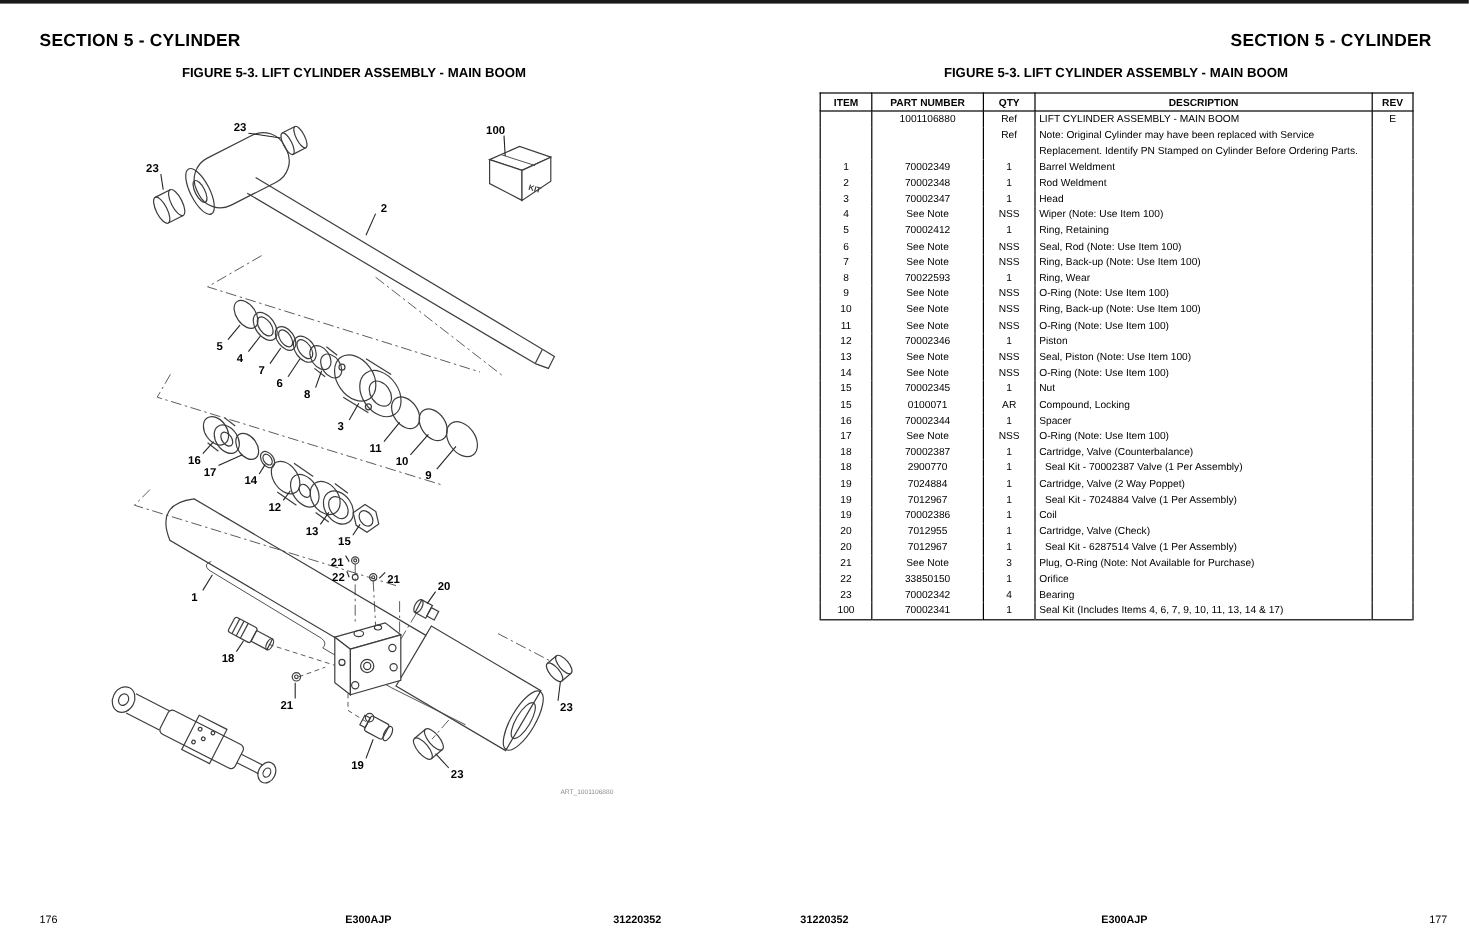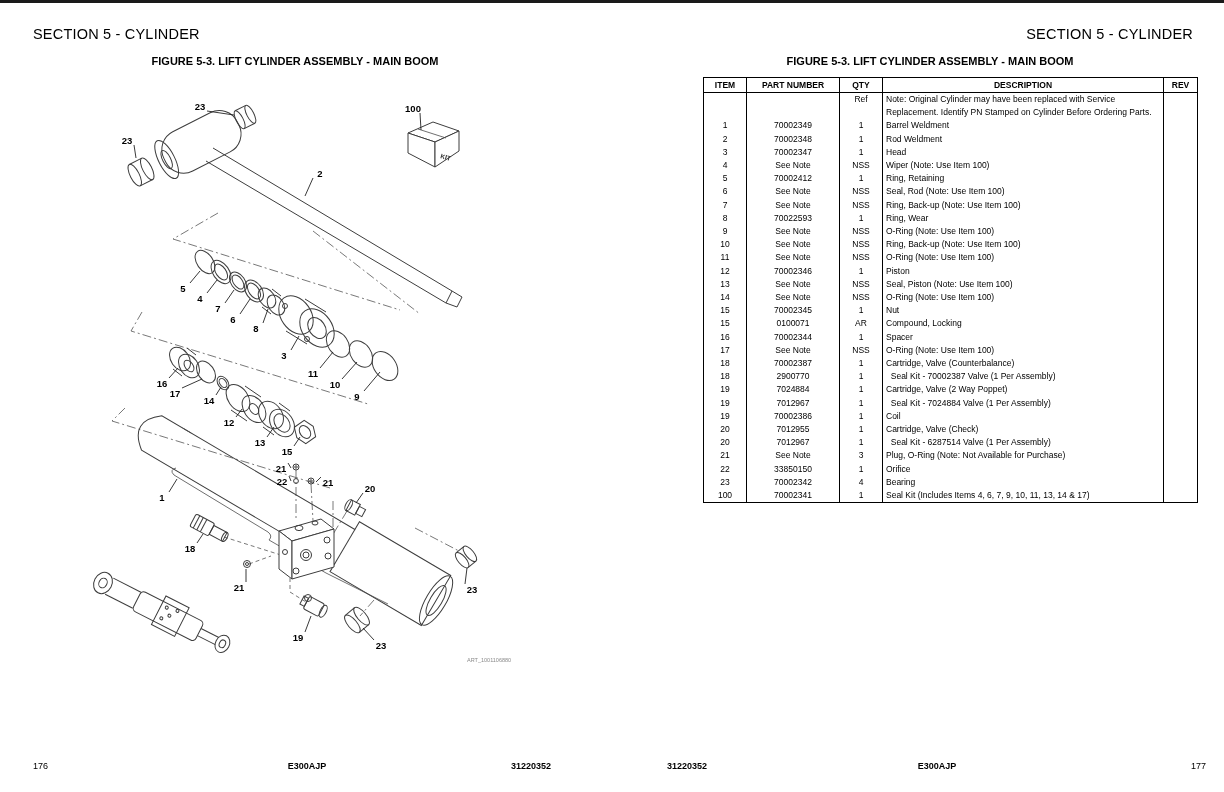--- a/index.html
+++ b/index.html
@@ -3,21 +3,21 @@
 <meta charset="utf-8">
 <style>
   html,body{margin:0;padding:0;}
   body{
     width:1224px;height:792px;position:relative;background:#ffffff;
     font-family:"Liberation Sans","DejaVu Sans",sans-serif;color:#111;
     overflow:hidden;
   }
   .top-strip{position:absolute;left:0;top:0;width:1224px;height:3px;background:#1a1a1a;}
   .section-header{
-    position:absolute;top:26px;font-size:14.5px;font-weight:normal;letter-spacing:.2px;color:#000;
+    position:absolute;top:26px;font-size:14.5px;font-weight:bold;letter-spacing:.2px;color:#000;
   }
   .section-header.left{left:33px;}
   .section-header.right{right:31px;text-align:right;}
   .figure-title{
     position:absolute;top:55px;font-size:11px;font-weight:bold;color:#000;text-align:center;
   }
   .figure-title.left{left:90px;width:410px;}
   .figure-title.right{left:683px;width:494px;}
 
   
@@ -31,21 +31,21 @@
     stroke:#555;fill:none;stroke-width:0.8;stroke-dasharray:4 3;}
   .diagram-svg .leader{stroke:#222;stroke-width:0.9;fill:none;}
   .diagram-svg .callout-num{
     font-family:"Liberation Sans",sans-serif;font-size:9.5px;font-weight:bold;fill:#000;
     text-anchor:middle;}
   .diagram-svg .art-ref{font-family:"Liberation Sans",sans-serif;font-size:5.5px;fill:#8a8a8a;}
   .diagram-svg .kit-text{font-family:"Liberation Sans",sans-serif;font-size:6.5px;fill:#333;font-weight:bold;}
 
   
   .parts-table-wrap{position:absolute;left:683px;top:77px;width:494px;}
-  table.parts-table{border-collapse:collapse;table-layout:fixed;width:494px;border:1.4px solid #000;margin-left:20px;}
+  table.parts-table{border-collapse:collapse;table-layout:fixed;width:494px;border:1.4px solid #000;}
   table.parts-table th{
     border:1px solid #000;font-size:8.5px;font-weight:bold;padding:2px 2px;line-height:10px;
     text-align:center;background:#fff;color:#000;}
   table.parts-table td{
     border-left:1px solid #000;border-right:1px solid #000;border-top:none;border-bottom:none;
     font-size:8.5px;line-height:13.2px;padding:0 3px;vertical-align:top;color:#000;}
   table.parts-table td.c{text-align:center;}
   table.parts-table td.desc{text-align:left;white-space:pre-wrap;}
   .col-item{width:43px;}.col-part{width:93px;}.col-qty{width:43px;}.col-desc{width:281px;}.col-rev{width:34px;}
 
@@ -373,20 +373,27 @@
           <th>ITEM</th>
           <th>PART NUMBER</th>
           <th>QTY</th>
           <th>DESCRIPTION</th>
           <th>REV</th>
         </tr>
       </thead>
     <tbody>
         <tr>
           <td class="c"></td>
+          <td class="c">1001106880</td>
+          <td class="c">Ref</td>
+          <td class="desc">LIFT CYLINDER ASSEMBLY - MAIN BOOM</td>
+          <td class="c">E</td>
+        </tr>
+        <tr>
+          <td class="c"></td>
           <td class="c"></td>
           <td class="c">Ref</td>
           <td class="desc">Note: Original Cylinder may have been replaced with Service Replacement. Identify PN Stamped on Cylinder Before Ordering Parts.</td>
           <td class="c"></td>
         </tr>
         <tr>
           <td class="c">1</td>
           <td class="c">70002349</td>
           <td class="c">1</td>
           <td class="desc">Barrel Weldment</td>

